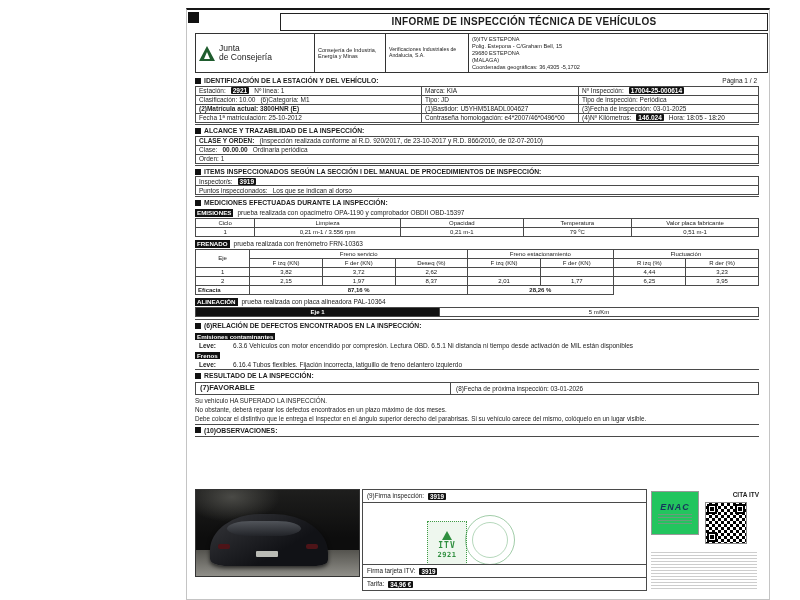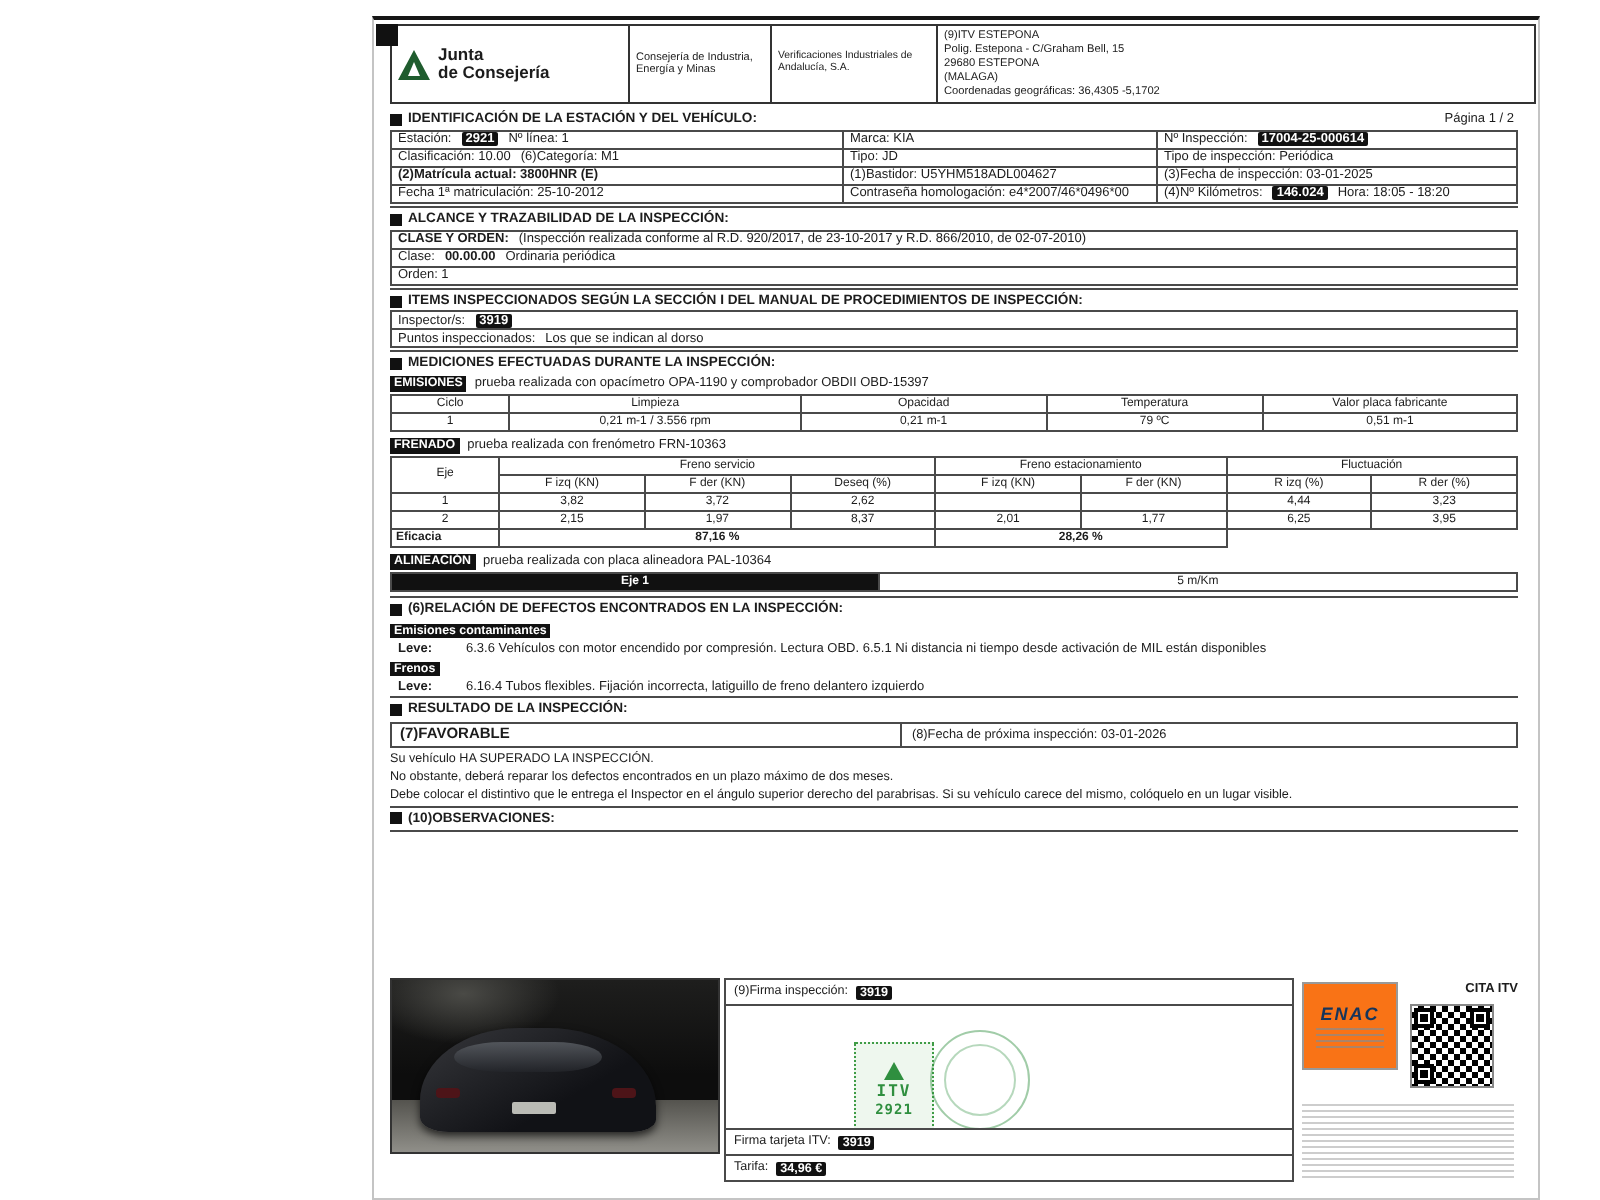--- a/index.html
+++ b/index.html
@@ -12,21 +12,21 @@
   .title-row{margin:3px 1px 0 93px;}
   .title-box{border:1px solid #222;height:16px;line-height:16px;text-align:center;
              font-weight:bold;font-size:10px;letter-spacing:.3px;}
   .org-row{display:flex;margin:2px 1px 0 8px;border:1px solid #333;height:38px;}
   .org-cell{border-right:1px solid #333;padding:2px 3px;overflow:hidden;}
   .org-logo{width:112px;display:flex;align-items:center;gap:4px;}
   .logo-tri{width:0;height:0;border-left:8px solid transparent;border-right:8px solid transparent;
             border-bottom:15px solid #1f5c2e;position:relative;flex:none;}
   .logo-tri::after{content:"";position:absolute;left:-3px;top:6px;width:0;height:0;
             border-left:3px solid transparent;border-right:3px solid transparent;border-bottom:7px solid #fff;}
-  .logo-name{font-weight:bold;font-size:8.5px;line-height:1.05;}
+  .logo-name{font-weight:normal;font-size:8.5px;line-height:1.05;}
   .org-dept{width:64px;font-size:5.5px;display:flex;align-items:center;}
   .org-company{width:76px;font-size:5.2px;display:flex;align-items:center;}
   .org-station{flex:1;border-right:none;font-size:5.6px;line-height:1.25;}
   .content{flex:1;display:flex;flex-direction:column;padding:0 10px 8px 8px;}
   .sec{display:flex;align-items:center;gap:3px;font-weight:bold;font-size:6.8px;
        padding:2px 0 1px 0;border-top:1px solid #4a4a4a;}
   .sec.noline{border-top:none;}
   .sec-marker{width:6px;height:6px;background:#111;flex:none;}
   .sec-row-first{display:flex;justify-content:space-between;align-items:center;padding-top:2px;}
   .page-label{font-size:6.5px;padding-right:2px;}
@@ -83,21 +83,21 @@
      background:#eef7ee;display:flex;flex-direction:column;align-items:center;justify-content:center;
      gap:1px;color:#2f8f3f;}
   .sticker-tri{width:0;height:0;border-left:5px solid transparent;border-right:5px solid transparent;
      border-bottom:9px solid #2f8f3f;}
   .sticker-t1{font-family:"DejaVu Sans Mono",monospace;font-weight:bold;font-size:8px;letter-spacing:1px;}
   .sticker-t2{font-family:"DejaVu Sans Mono",monospace;font-weight:bold;font-size:7px;letter-spacing:.5px;}
   .roundstamp{position:absolute;left:102px;top:12px;width:48px;height:48px;border-radius:50%;
      border:1px solid rgba(47,143,63,.45);}
   .roundstamp::after{content:"";position:absolute;inset:6px;border:1px solid rgba(47,143,63,.35);border-radius:50%;}
   .right-info{flex:1;position:relative;}
-  .enac{position:absolute;left:2px;top:2px;width:46px;height:42px;border:1px solid #999;background:#f97316;
+  .enac{position:absolute;left:2px;top:2px;width:46px;height:42px;border:1px solid #999;background:#22c55e;
      display:flex;flex-direction:column;align-items:center;justify-content:center;gap:2px;}
   .enac-word{font-weight:bold;font-style:italic;font-size:9px;letter-spacing:1px;color:#16355c;}
   .enac-lines{width:34px;height:10px;opacity:.7;
      background:repeating-linear-gradient(0deg,#8a8a8a 0 1px,rgba(0,0,0,0) 1px 3px);}
   .cita{position:absolute;right:0;top:2px;font-weight:bold;font-size:6.5px;white-space:nowrap;}
   .qr{position:absolute;left:56px;top:13px;width:40px;height:40px;border:1px solid #888;background-color:#fff;
      background-image:linear-gradient(45deg,#000 25%,rgba(0,0,0,0) 25%,rgba(0,0,0,0) 75%,#000 75%),
                       linear-gradient(45deg,#000 25%,rgba(0,0,0,0) 25%,rgba(0,0,0,0) 75%,#000 75%);
      background-size:6px 6px;background-position:0 0,3px 3px;}
   .qr i{position:absolute;width:10px;height:10px;background:#fff;border:2px solid #000;box-sizing:border-box;}
@@ -106,20 +106,23 @@
   .fineprint{position:absolute;left:2px;right:2px;bottom:2px;height:38px;opacity:.5;
      background:repeating-linear-gradient(0deg,#9b9b9b 0 1px,rgba(0,0,0,0) 1px 3px);}
 </style>
 </head>
 <body>
 
 <div id="screen">
   <div class="page">
     <div class="corner-mark"></div>
 
+    <div class="title-row">
+      <div class="title-box">INFORME DE INSPECCIÓN TÉCNICA DE VEHÍCULOS</div>
+    </div>
 
     <div class="org-row">
       <div class="org-cell org-logo">
         <span class="logo-tri"></span>
         <span class="logo-name">
           <span>Junta</span><br>
           <span>de Consejería</span>
         </span>
       </div>
       <div class="org-cell org-dept">Consejería de Industria, Energía y Minas</div>

